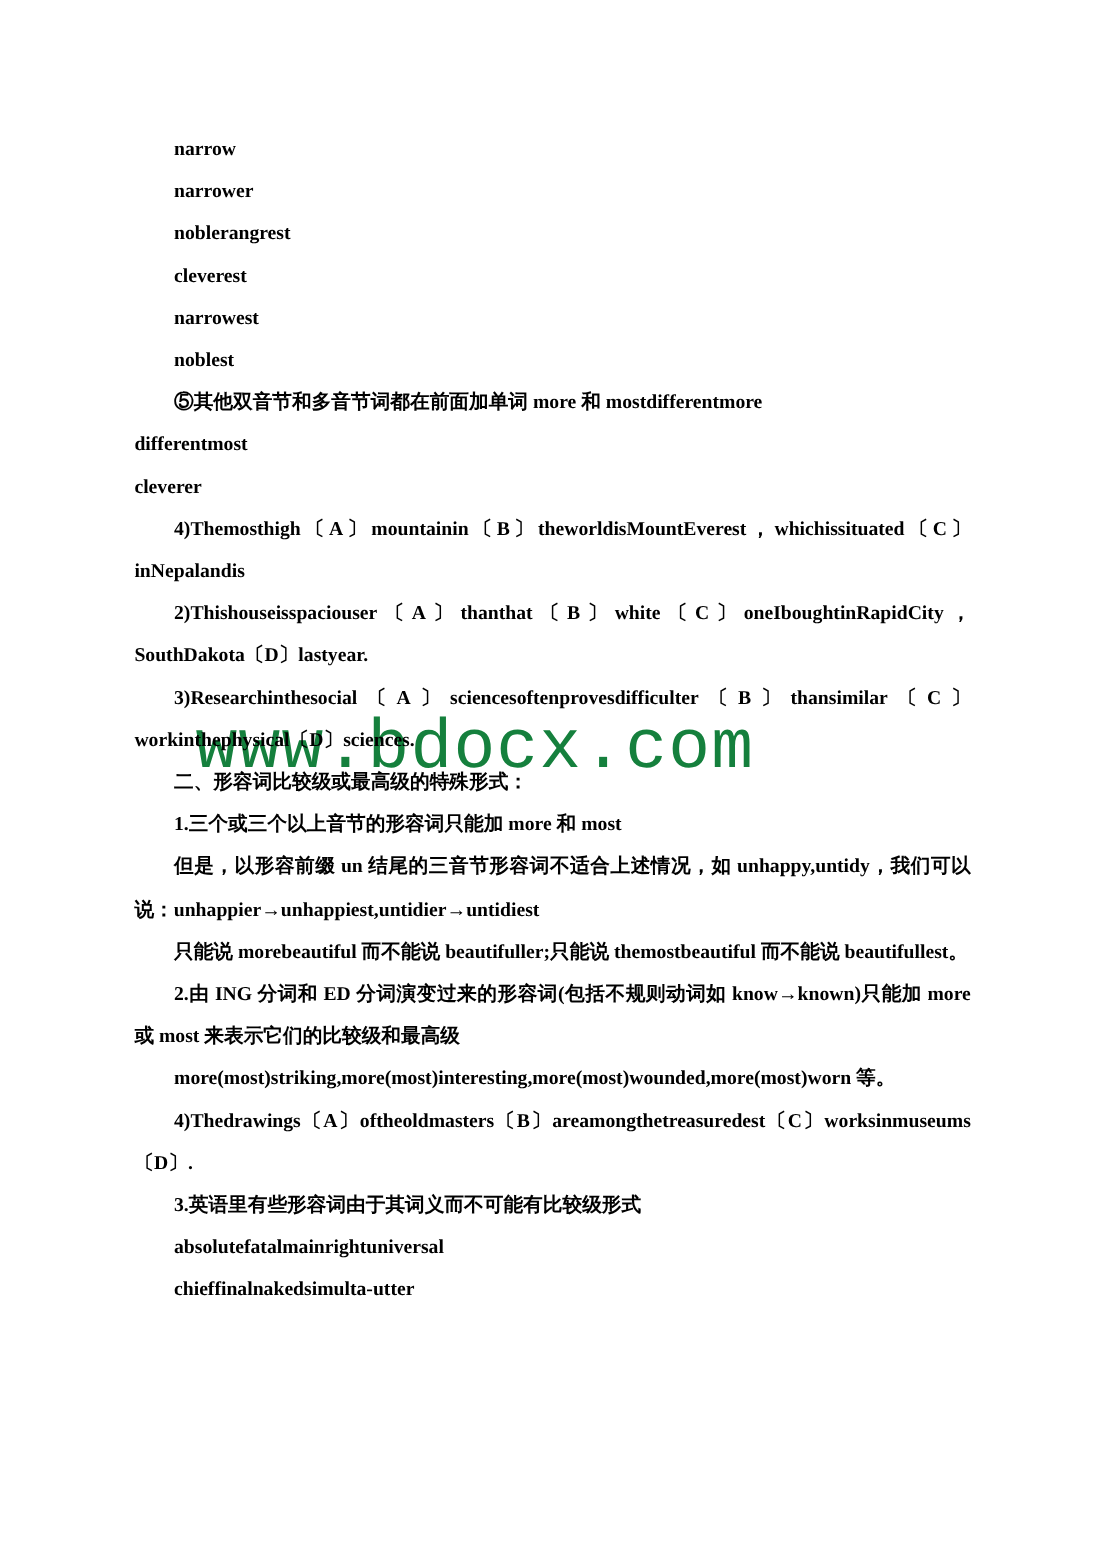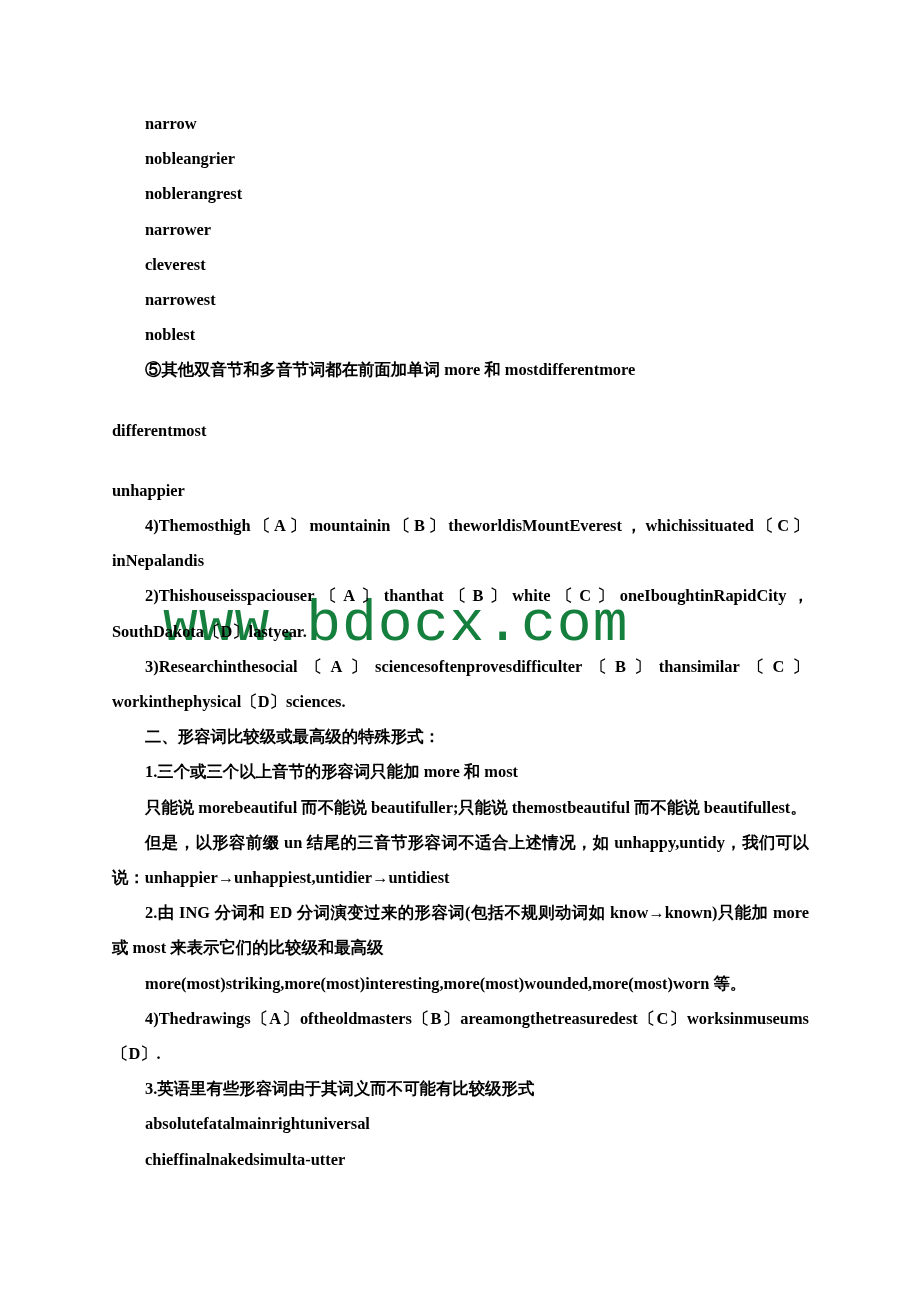--- a/index.html
+++ b/index.html
@@ -42,51 +42,49 @@
     line-height: 35.2px;
     text-align: justify;
     text-justify: inter-ideograph;
     word-break: break-word;
   }
   p.indent {
     text-indent: 33px;
   }
   p.noindent {
     text-indent: 0;
-    margin-top: 25px;
   }
   p.word {
     text-indent: 33px;
   }
 </style>
 </head>
 <body>
 
 <div class="page">
 
   <div class="watermark">www.bdocx.com</div>
 
   <div class="content">
       <p class="word">narrow</p>
-      <p class="word">nobleangrier</p>
+      <p class="word">narrower</p>
       <p class="word">noblerangrest</p>
-      <p class="word">narrower</p>
       <p class="word">cleverest</p>
       <p class="word">narrowest</p>
       <p class="word">noblest</p>
       <p class="indent">⑤其他双音节和多音节词都在前面加单词 more 和 mostdifferentmore</p>
       <p class="noindent">differentmost</p>
-      <p class="noindent">unhappier</p>
+      <p class="noindent">cleverer</p>
       <p class="indent">4)Themosthigh〔A〕mountainin〔B〕theworldisMountEverest，whichissituated〔C〕inNepalandis</p>
       <p class="indent">2)Thishouseisspaciouser〔A〕thanthat〔B〕white〔C〕oneIboughtinRapidCity，SouthDakota〔D〕lastyear.</p>
       <p class="indent">3)Researchinthesocial〔A〕sciencesoftenprovesdifficulter〔B〕thansimilar〔C〕workinthephysical〔D〕sciences.</p>
       <p class="indent">二、形容词比较级或最高级的特殊形式：</p>
       <p class="indent">1.三个或三个以上音节的形容词只能加 more 和 most</p>
+      <p class="indent">但是，以形容前缀 un 结尾的三音节形容词不适合上述情况，如 unhappy,untidy，我们可以说：unhappier→unhappiest,untidier→untidiest</p>
       <p class="indent">只能说 morebeautiful 而不能说 beautifuller;只能说 themostbeautiful 而不能说 beautifullest。</p>
-      <p class="indent">但是，以形容前缀 un 结尾的三音节形容词不适合上述情况，如 unhappy,untidy，我们可以说：unhappier→unhappiest,untidier→untidiest</p>
       <p class="indent">2.由 ING 分词和 ED 分词演变过来的形容词(包括不规则动词如 know→known)只能加 more 或 most 来表示它们的比较级和最高级</p>
       <p class="indent">more(most)striking,more(most)interesting,more(most)wounded,more(most)worn 等。</p>
       <p class="indent">4)Thedrawings〔A〕oftheoldmasters〔B〕areamongthetreasuredest〔C〕worksinmuseums〔D〕.</p>
       <p class="indent">3.英语里有些形容词由于其词义而不可能有比较级形式</p>
       <p class="indent">absolutefatalmainrightuniversal</p>
       <p class="indent">chieffinalnakedsimulta-utter</p>
     </div>
 
 </div>
 

